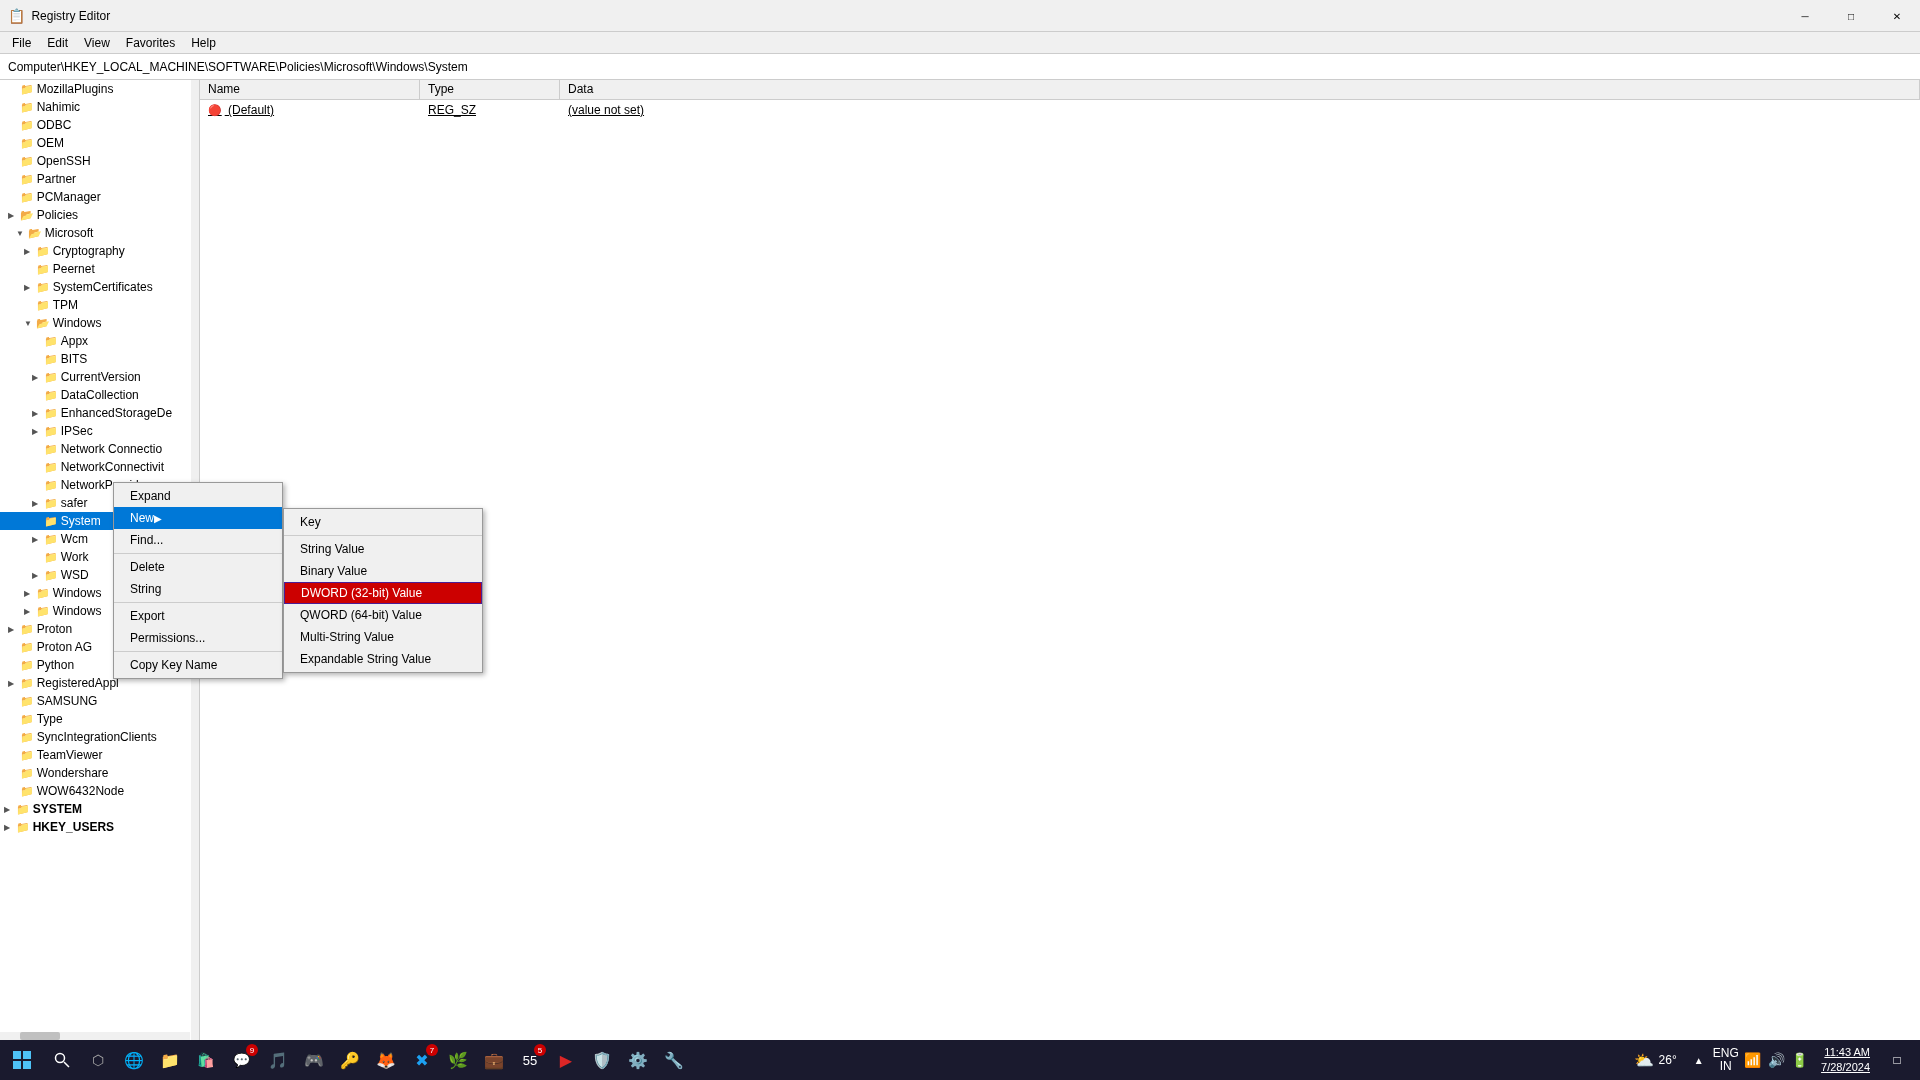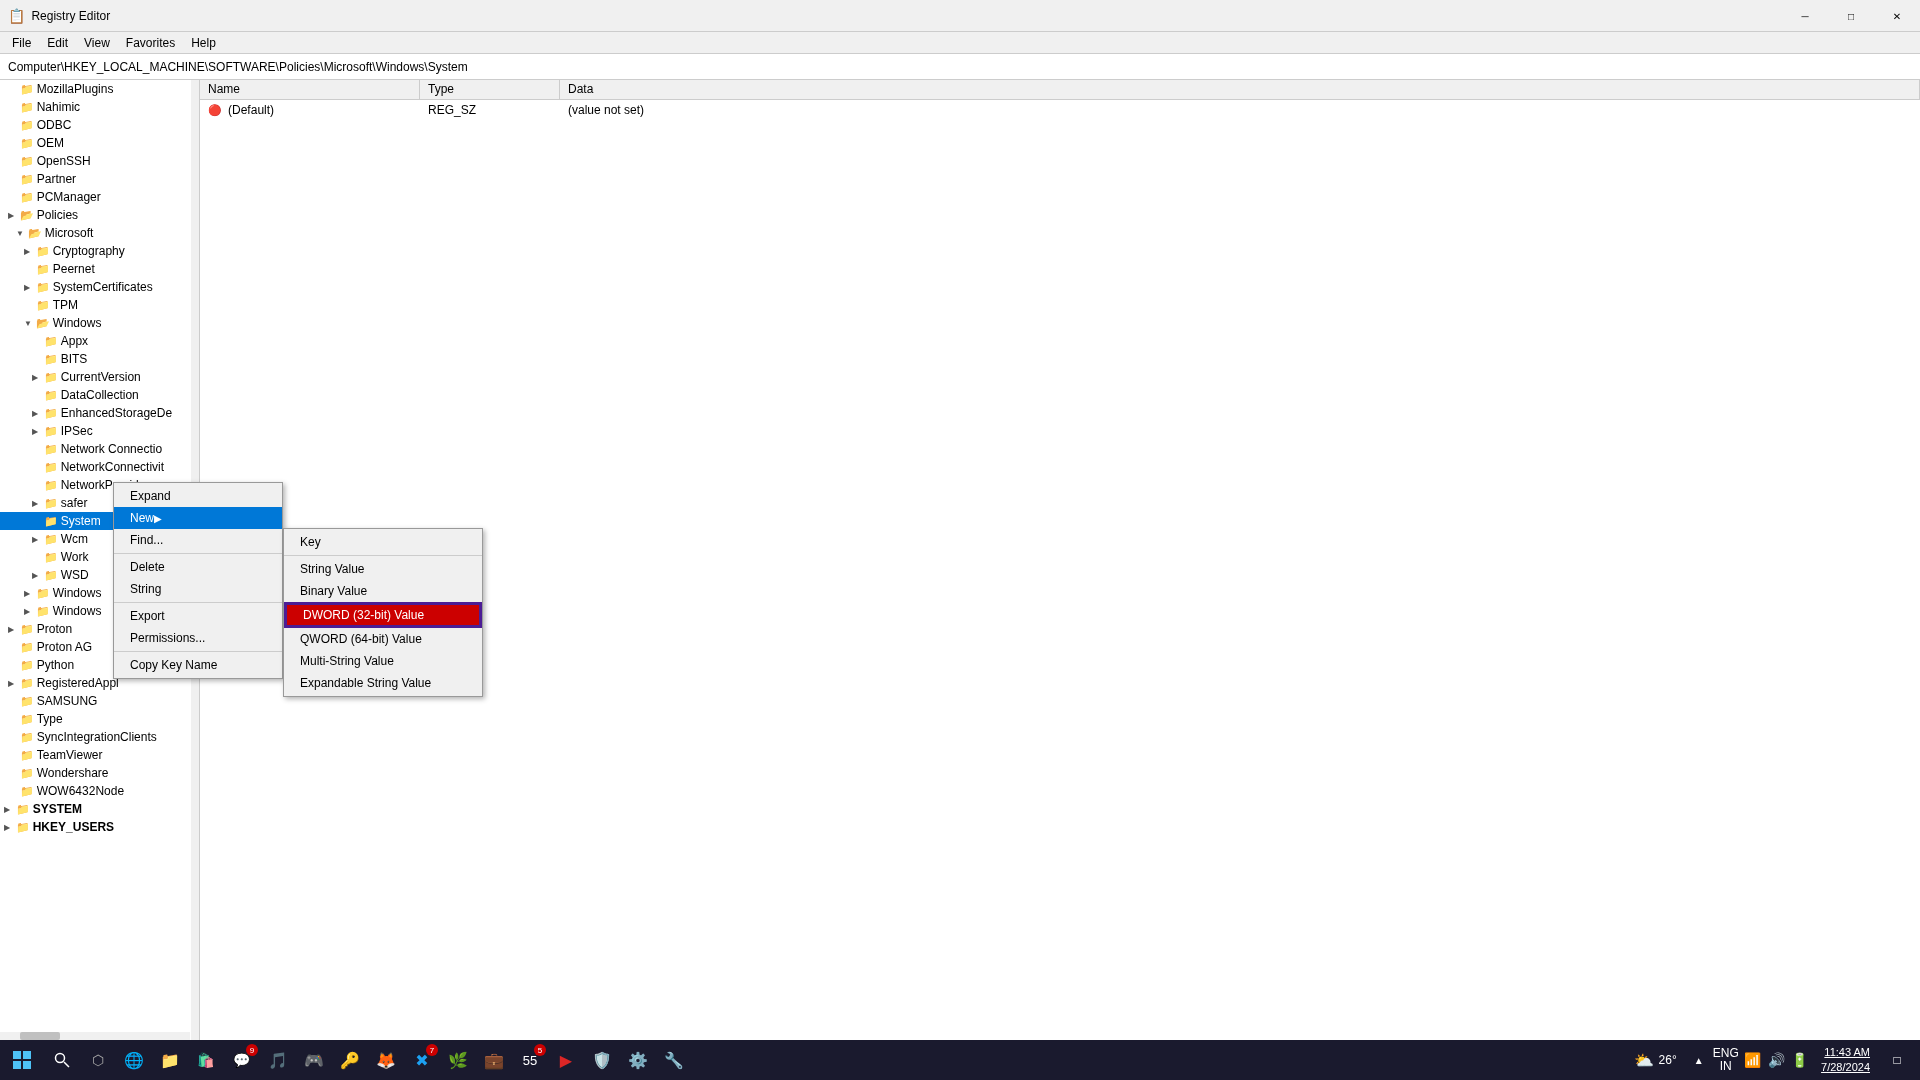--- a/index.html
+++ b/index.html
@@ -128,20 +128,21 @@
     .right-row {
       display: flex;
       align-items: center;
       height: 20px;
       padding: 0 4px;
     }
     .right-cell {
       font-size: 12px;
       color: #000;
       padding: 0 4px;
+      text-decoration: underline;
     }
 
     
     .context-menu-outer {
       position: absolute;
       left: 113px;
       top: 482px;
       background: #f0f0f0;
       border: 1px solid #999;
       box-shadow: 2px 2px 5px rgba(0,0,0,0.3);
@@ -163,21 +164,21 @@
       height: 1px;
       background: #ccc;
       margin: 2px 0;
     }
     .ctx-arrow { font-size: 10px; }
 
     
     .submenu-new {
       position: absolute;
       left: 283px;
-      top: 528px;
+      top: 508px;
       background: #f0f0f0;
       border: 1px solid #999;
       box-shadow: 2px 2px 5px rgba(0,0,0,0.3);
       width: 200px;
       z-index: 101;
       padding: 2px 0;
     }
     .submenu-item {
       padding: 4px 16px;
       cursor: pointer;
@@ -591,21 +592,21 @@
   <div class="ctx-item">
     <span>Copy Key Name</span>
   </div>
 </div>
 
 <div class="submenu-new">
   <div class="submenu-item">Key</div>
   <div class="ctx-separator"></div>
   <div class="submenu-item">String Value</div>
   <div class="submenu-item">Binary Value</div>
-  <div class="submenu-item highlighted" style="background:#cc0000; color:#fff; border: 3px solid #4c1d95; padding: 3px 16px;">DWORD (32-bit) Value</div>
+  <div class="submenu-item highlighted" style="background:#cc0000; color:#fff; border: 1px solid #4c1d95; padding: 3px 16px;">DWORD (32-bit) Value</div>
   <div class="submenu-item">QWORD (64-bit) Value</div>
   <div class="submenu-item">Multi-String Value</div>
   <div class="submenu-item">Expandable String Value</div>
 </div>
 
 <div class="taskbar">
 
   <div class="taskbar-start">
     <svg width="18" height="18" viewBox="0 0 18 18">
       <rect x="0" y="0" width="8" height="8" fill="#4fc3f7"></rect>

